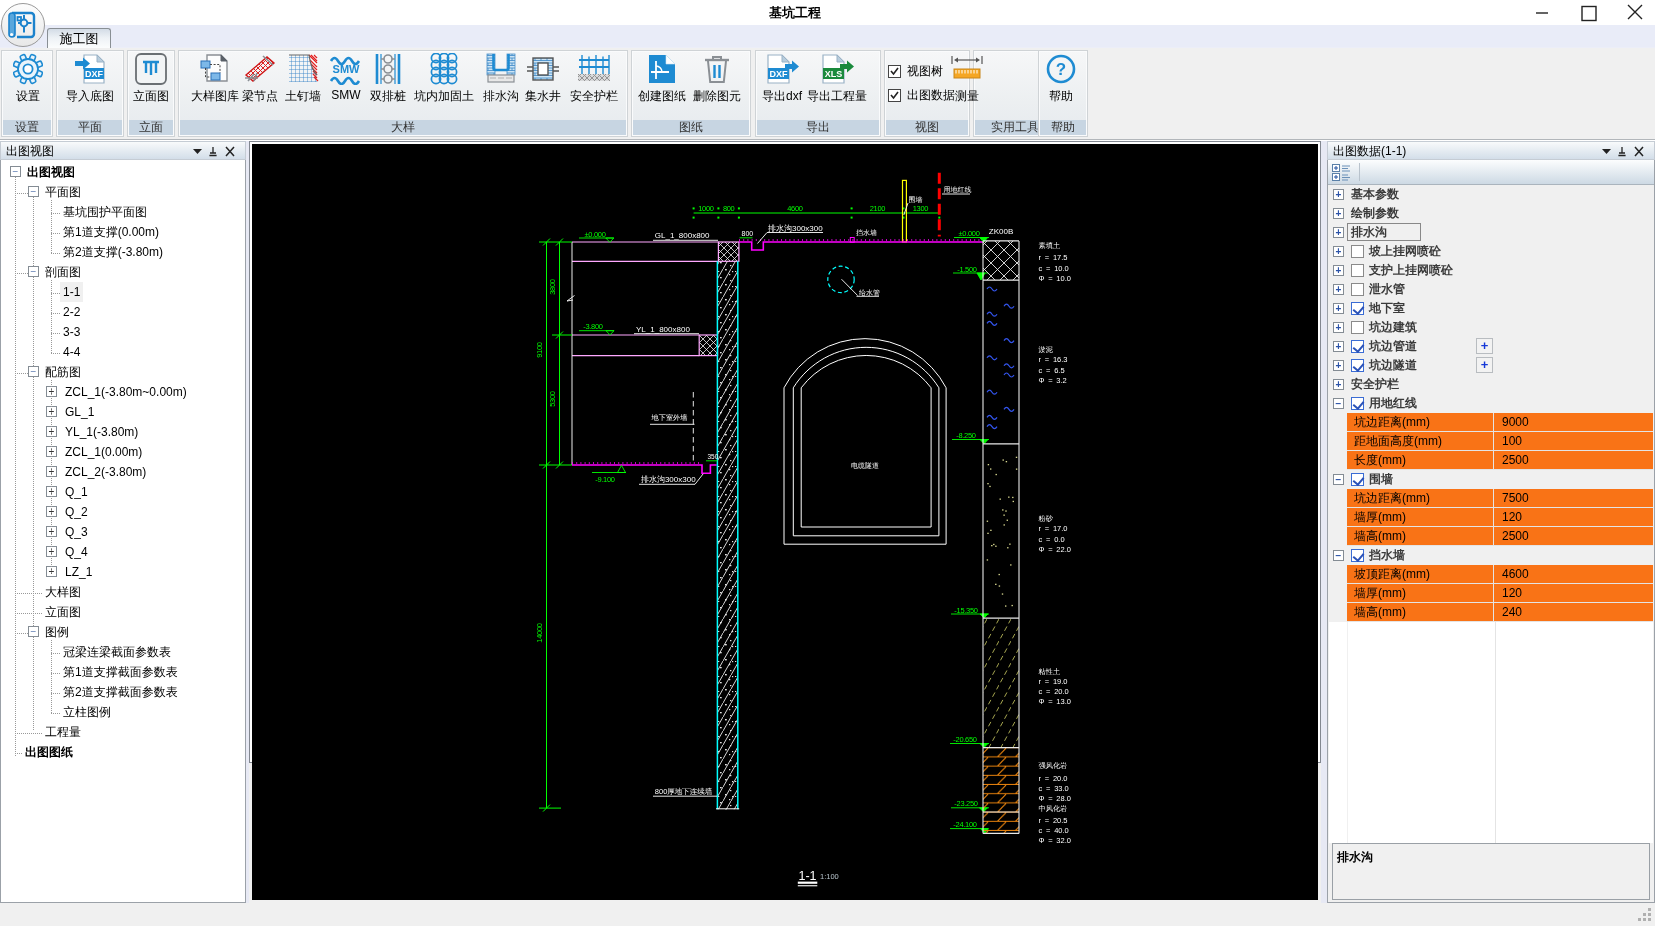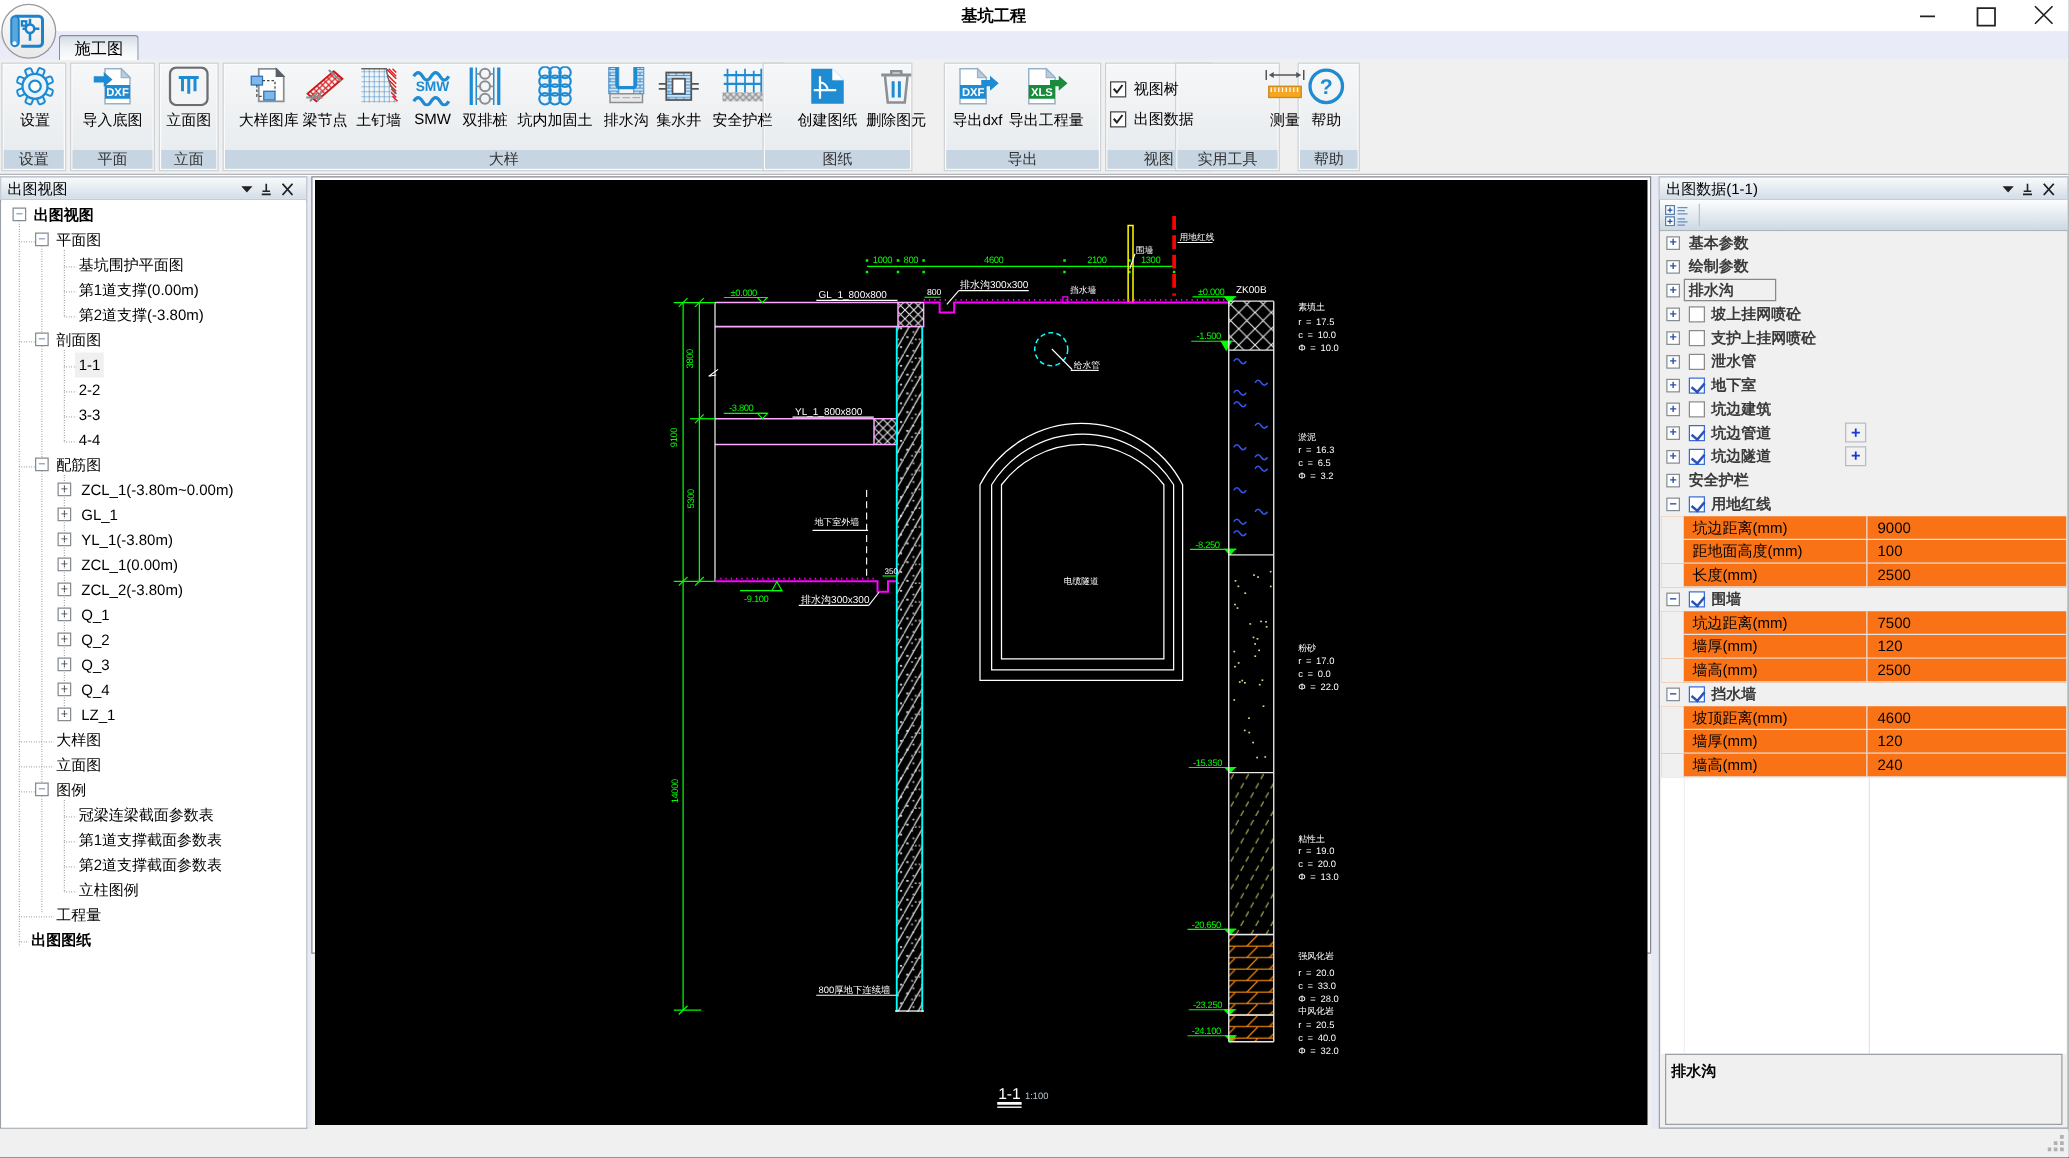--- a/index.html
+++ b/index.html
@@ -66,30 +66,30 @@
     </div>
 <div class="rgroup" style="left:56px;width:68px">
       <div class="glabel">平面</div>
     </div>
 <div class="rgroup" style="left:127px;width:48px">
       <div class="glabel">立面</div>
     </div>
 <div class="rgroup" style="left:178px;width:450px">
       <div class="glabel">大样</div>
     </div>
-<div class="rgroup" style="left:610px;width:120px">
+<div class="rgroup" style="left:631px;width:120px">
       <div class="glabel">图纸</div>
     </div>
 <div class="rgroup" style="left:884px;width:86px">
       <div class="glabel">视图</div>
     </div>
 <div class="rgroup" style="left:755px;width:126px">
       <div class="glabel">导出</div>
     </div>
-<div class="rgroup" style="left:940px;width:84px">
+<div class="rgroup" style="left:973px;width:84px">
       <div class="glabel">实用工具</div>
     </div>
 <div class="rgroup" style="left:1038px;width:50px">
       <div class="glabel">帮助</div>
     </div>
 <div class="rbtn" style="left:-4px">
       <div class="ric">
         <svg width="30" height="32" viewBox="0 0 30 32">
           <rect x="-2.6" y="-15" width="5.2" height="6" rx="1.5" transform="rotate(22 15 16)translate(15 16)" fill="#eaf4fb" stroke="#1e8bd2" stroke-width="1.6"></rect>
           <rect x="-2.6" y="-15" width="5.2" height="6" rx="1.5" transform="rotate(67 15 16)translate(15 16)" fill="#eaf4fb" stroke="#1e8bd2" stroke-width="1.6"></rect>
@@ -310,21 +310,21 @@
         <svg width="34" height="32" viewBox="0 0 34 32">
           <path d="M3 2 h14 l7 7 v21 h-21 z" fill="#fff" stroke="#9ab2c6" stroke-width="1.2"></path>
 <path d="M17 2 l7 7 h-7 z" fill="#b8cddd" stroke="#9ab2c6"></path>
 <rect x="3" y="15" width="21" height="11" fill="#1a8a3c"></rect>
 <text x="13.5" y="24" font-size="9" font-weight="bold" fill="#fff" text-anchor="middle" font-family="Liberation Sans">XLS</text>
 <path d="M20 11 h7 v-3.5 l7 6 -7 6 v-3.5 h-7 z" fill="#1a8a3c"></path>
         </svg>
       </div>
       <div class="rlb">导出工程量</div>
     </div>
-<div class="rbtn" style="left:996px">
+<div class="rbtn" style="left:935px">
       <div class="ric">
         <svg width="34" height="32" viewBox="0 0 34 32">
           <path d="M2 3 v8 M32 3 v8" stroke="#555" stroke-width="1.2"></path>
 <path d="M4 7 l4 -2.4 v4.8 z M30 7 l-4 -2.4 v4.8 z" fill="#555"></path>
 <path d="M7 7 h20" stroke="#555" stroke-width="1.2"></path>
 <rect x="4" y="16" width="26" height="9" fill="#f5a623" stroke="#c8851a"></rect>
           <path d="M6 17 v3.5" stroke="#fff" stroke-width="1"></path>
           <path d="M9 17 v3.5" stroke="#fff" stroke-width="1"></path>
           <path d="M12 17 v3.5" stroke="#fff" stroke-width="1"></path>
           <path d="M15 17 v3.5" stroke="#fff" stroke-width="1"></path>

